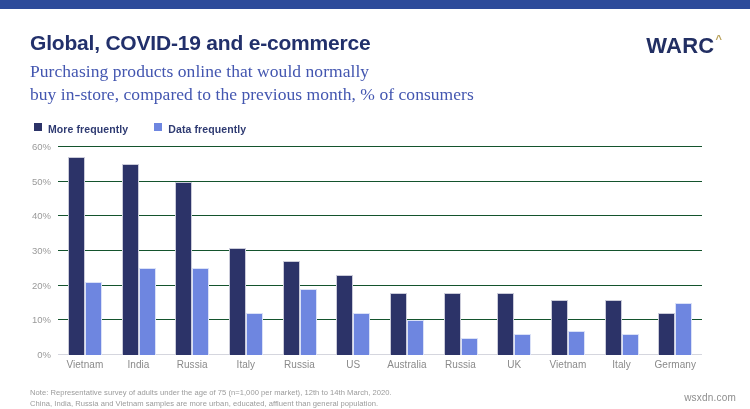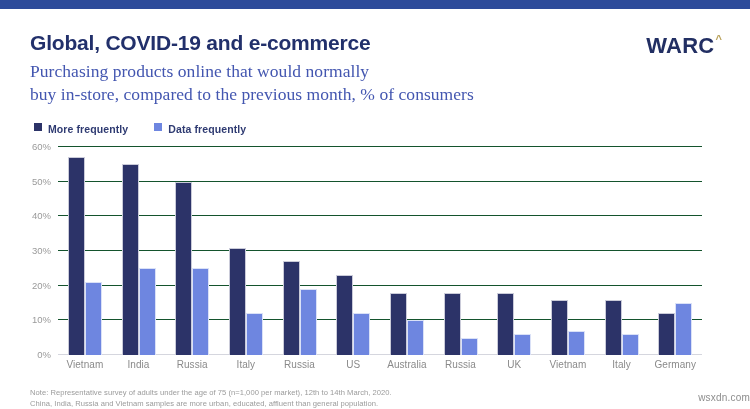--- a/index.html
+++ b/index.html
@@ -180,21 +180,21 @@
     line-height: 1.5;
     letter-spacing: 0.03px;
   }
   .rule {
     margin-top: 4px;
     border-top: 1px solid #e0e0e6;
     width: 100%;
   }
   .watermark {
     position: absolute;
-    right: 0; bottom: 6px;
+    right: 14px; bottom: 6px;
     font-size: 10px;
     color: #8d8d8d;
     letter-spacing: 0.2px;
   }
 </style>
 </head>
 <body>
 
 <div class="slide">
 

